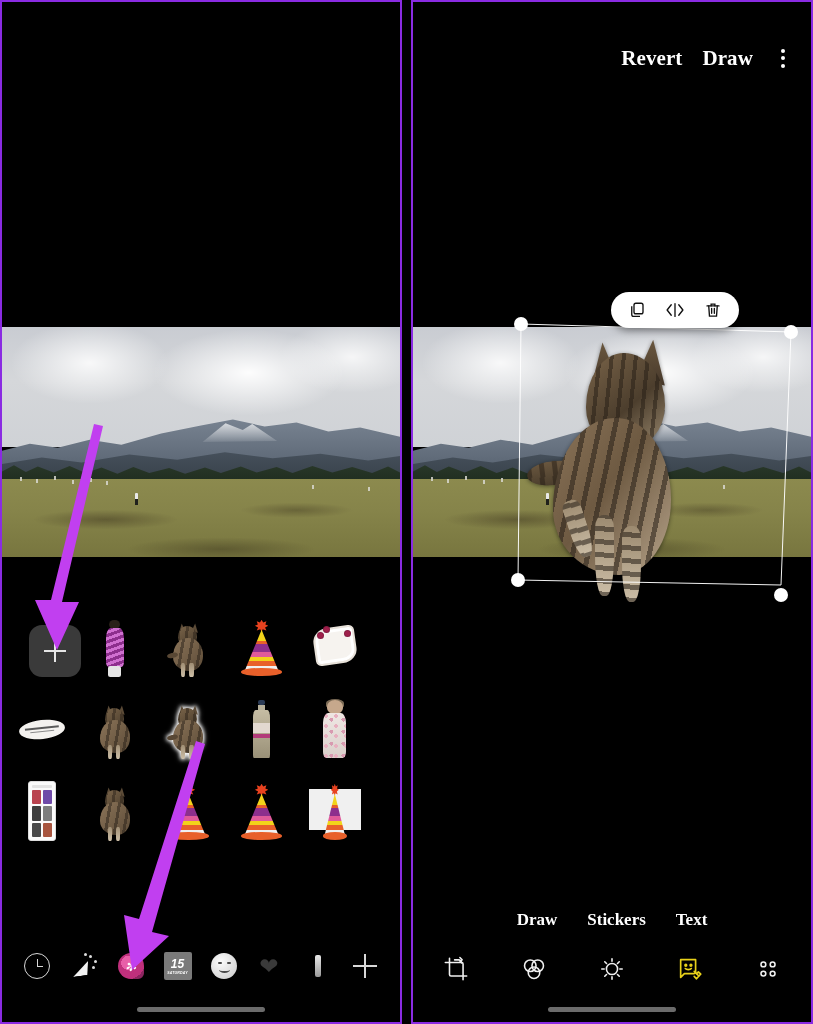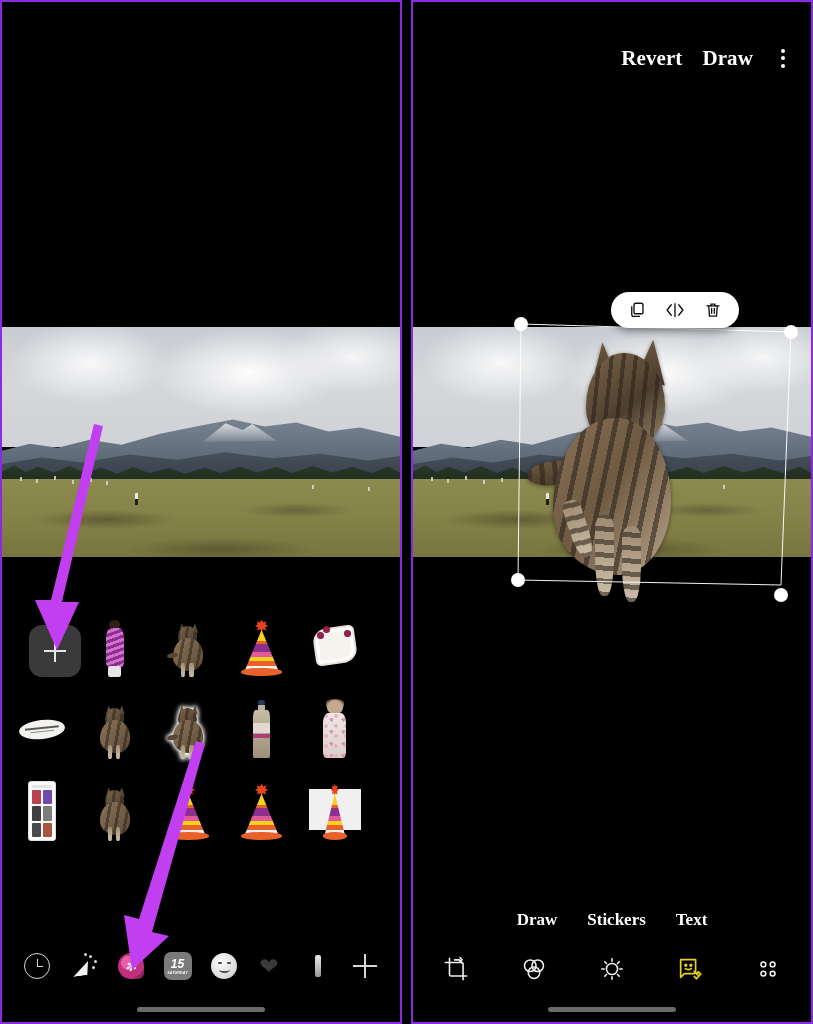--- a/index.html
+++ b/index.html
@@ -367,21 +367,21 @@
   .popper-ic .sp { position: absolute; width: 3px; height: 3px; background: #dcdcdc; border-radius: 50%; }
 
   .sticker-ic {
     width: 26px; height: 26px; border-radius: 50% 50% 6px 50%;
     background: radial-gradient(circle at 40% 38%, #e85fa8 0 32%, #c0307c 32% 72%, #8d2560 72% 100%);
     position: relative; display: flex; align-items: center; justify-content: center;
   }
   .sticker-ic .fl { color: #fff; font-size: 14px; line-height: 1; }
 
   .cal-ic {
-    width: 28px; height: 28px; border-radius: 7px; background: #7a7a7a;
+    width: 28px; height: 28px; border-radius: 2px; background: #7a7a7a;
     display: flex; flex-direction: column; align-items: center; justify-content: center;
     color: #fff;
   }
   .cal-ic .d { font-size: 12px; font-weight: 700; line-height: 1; }
   .cal-ic .w { font-size: 3.5px; font-weight: 700; letter-spacing: .2px; margin-top: 1px; }
 
   .smiley-ic {
     width: 26px; height: 26px; border-radius: 50%;
     background: radial-gradient(circle at 38% 34%, #fcfcfc, #c9c9c9);
     position: relative;

